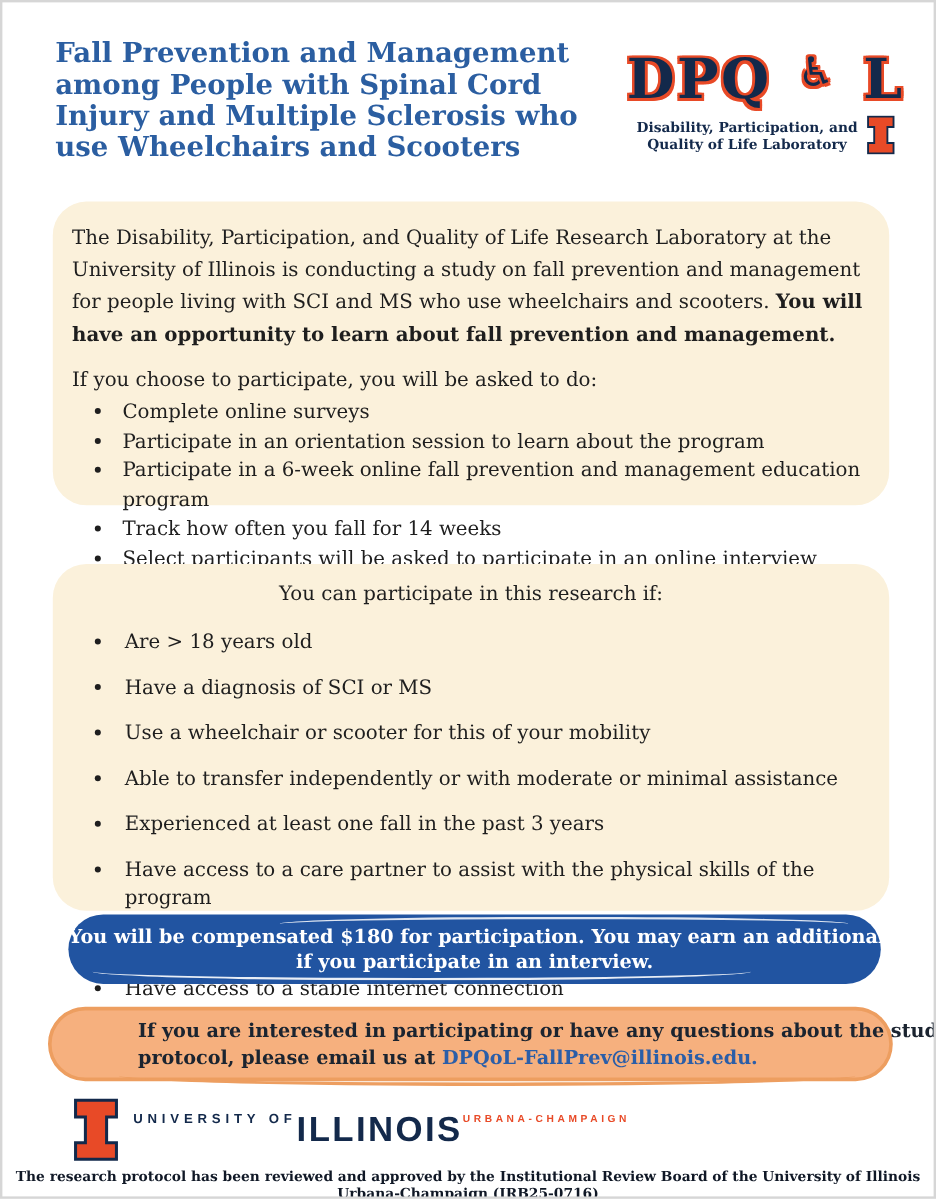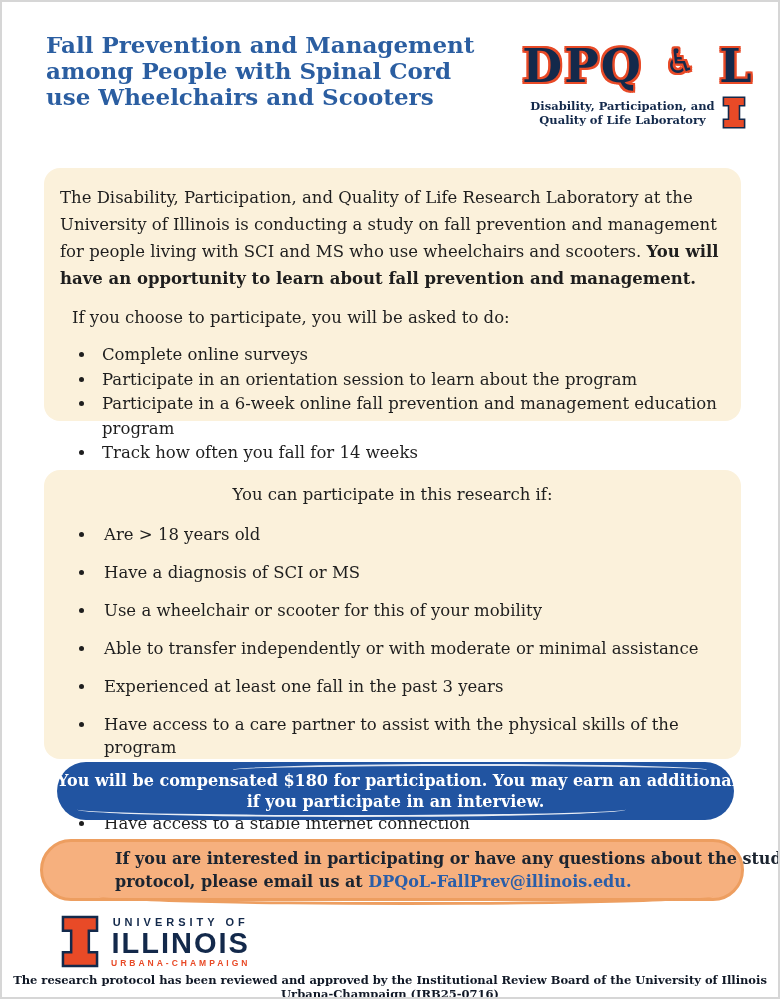--- a/index.html
+++ b/index.html
@@ -27,25 +27,25 @@
   .logo-acronym .wheelchair{font-size:34px;line-height:34px;margin:2px 1px 0;
          font-family:"DejaVu Sans",sans-serif;}
   .logo-bottom{display:flex;align-items:center;justify-content:center;gap:7px;margin-top:6px;}
   .logo-tagline{font-weight:bold;font-size:11.5px;line-height:14px;color:var(--navy);
          font-family:"DejaVu Serif",serif;text-align:center;}
   .blocki-sm{width:24px;height:33px;}
   .blocki-lg{width:40px;height:53px;}
 
   
   .cream{position:absolute;left:42px;width:697px;background:var(--cream);
-         border-radius:16px;color:var(--text-dark);}
+         border-radius:28px;color:var(--text-dark);}
   .block1{top:166px;height:253px;padding:16px 16px 0 16px;
           font-size:16.5px;line-height:27px;}
   .block1 p{margin:0 0 11px 0;}
-  .block1 .intro{margin:12px;}
+  .block1 .intro{margin:0;}
   .block1 ul{margin:1px 0 0 0;padding-left:36px;}
   .block1 li{line-height:24.5px;padding-left:6px;}
   .block2{top:468px;height:289px;padding:13px 20px 0 20px;font-size:16.5px;}
   .block2 .hdr{text-align:center;margin:0 0 16px 0;line-height:24px;}
   .block2 ul{margin:0;padding-left:32px;}
   .block2 li{line-height:23px;margin-bottom:15px;padding-left:8px;}
   b{font-weight:bold;}
 
   
   .pill-blue{position:absolute;left:55px;top:760px;width:677px;height:58px;
@@ -61,35 +61,36 @@
          border-radius:34px;display:flex;flex-direction:column;justify-content:center;
          padding-left:72px;font-weight:bold;font-size:16px;line-height:23px;
          color:#1b2430;white-space:nowrap;}
   .pill-orange::after{content:'';position:absolute;bottom:-7px;left:8%;right:4%;height:14px;
          border-bottom:3px solid var(--banner-orange-border);border-radius:50%;}
   .email{color:var(--link-blue);cursor:pointer;}
 
   
   .uiuc{position:absolute;left:58px;top:913px;display:flex;align-items:center;gap:11px;
         font-family:"Liberation Sans",sans-serif;}
-  .uiuc-text{display:flex;flex-direction:column;text-align:center;}
+  .uiuc-text{display:flex;flex-direction:row;}
   .uiuc-l1{font-weight:bold;font-size:11px;letter-spacing:4px;color:var(--navy);}
   .uiuc-l2{font-weight:bold;font-size:29px;line-height:30px;letter-spacing:2px;color:var(--navy);}
   .uiuc-l3{font-weight:bold;font-size:8.5px;letter-spacing:3px;color:var(--illinois-orange);}
   .irb{position:absolute;left:0;right:0;top:971px;text-align:center;
        font-weight:bold;font-size:11.5px;color:#101826;font-family:"DejaVu Serif",serif;}
 </style>
 </head>
 <body>
 
 <div class="page">
 
   <div class="title">
     <div>Fall Prevention and Management</div>
     <div>among People with Spinal Cord</div>
+    <div>Injury and Multiple Sclerosis who</div>
     <div>use Wheelchairs and Scooters</div>
   </div>
 
   <div class="logo">
     <div class="logo-acronym">
       <span>DPQ</span>
       <span class="wheelchair">♿</span>
       <span>L</span>
     </div>
     <div class="logo-bottom">

